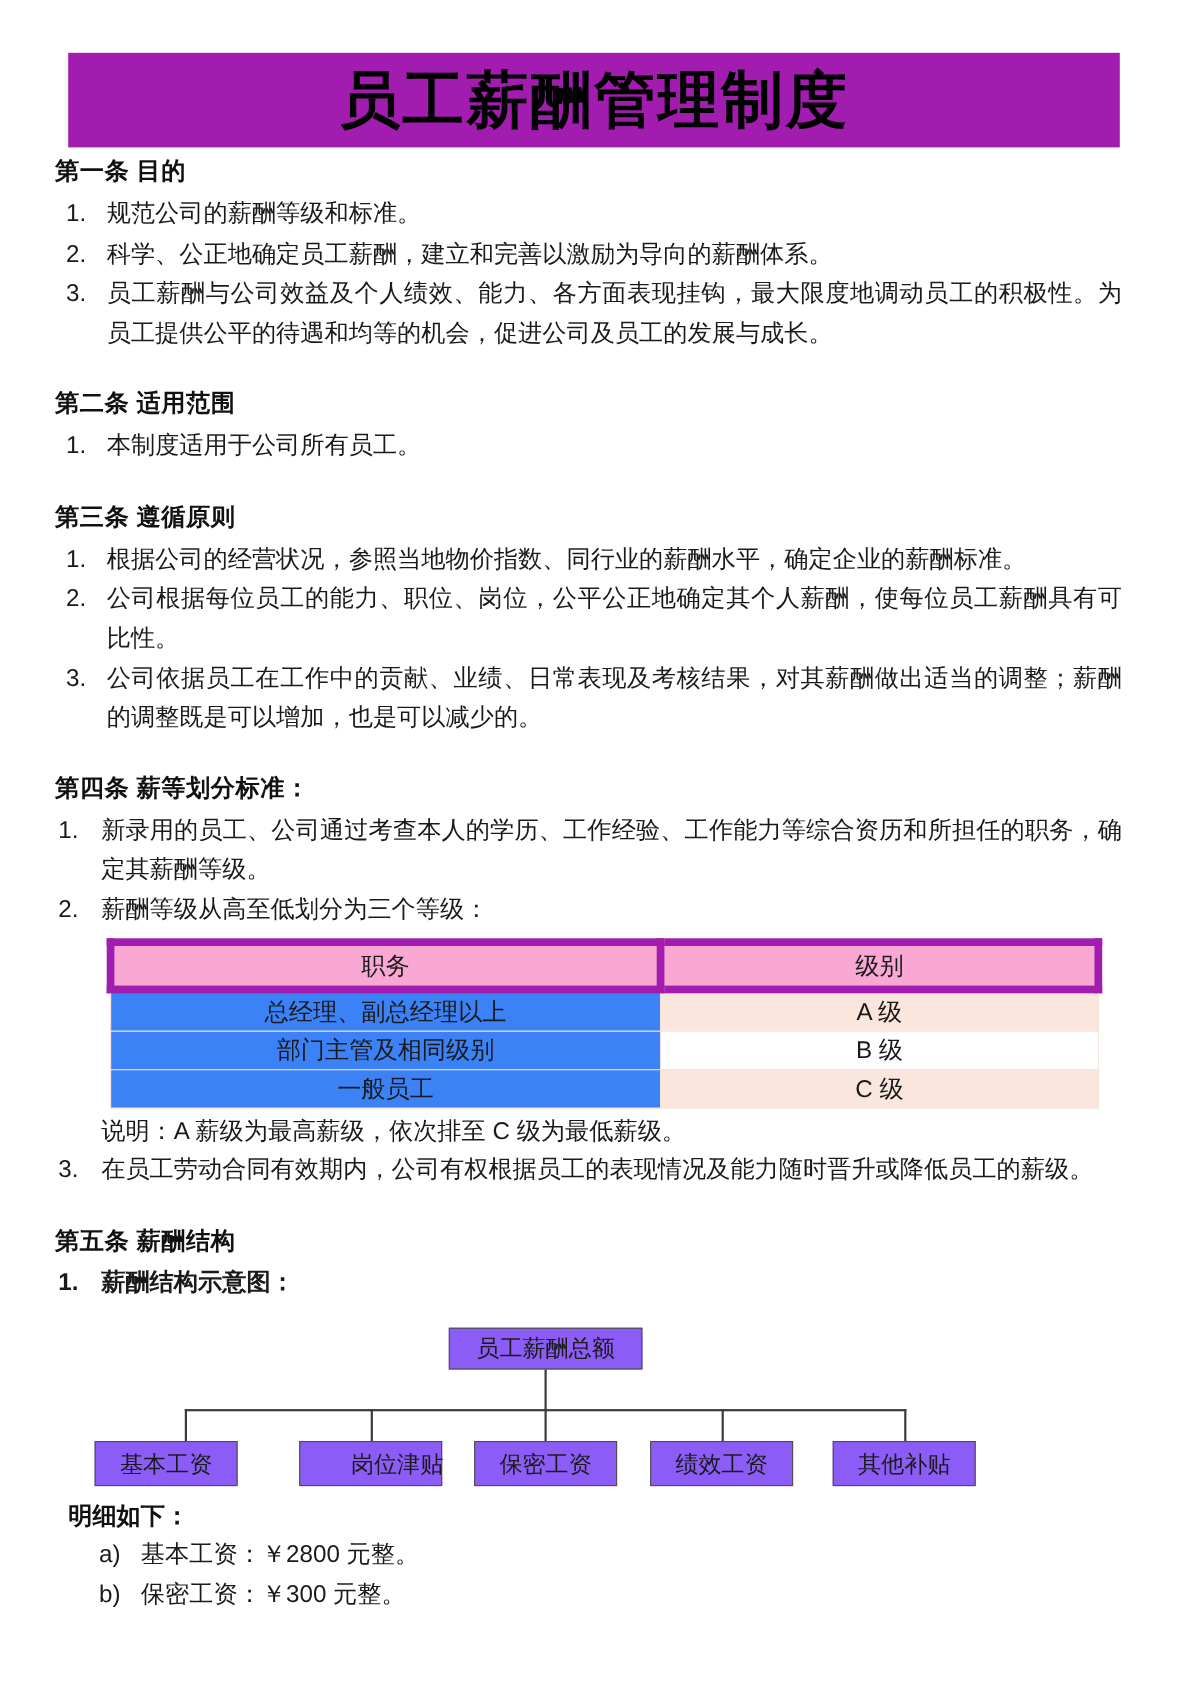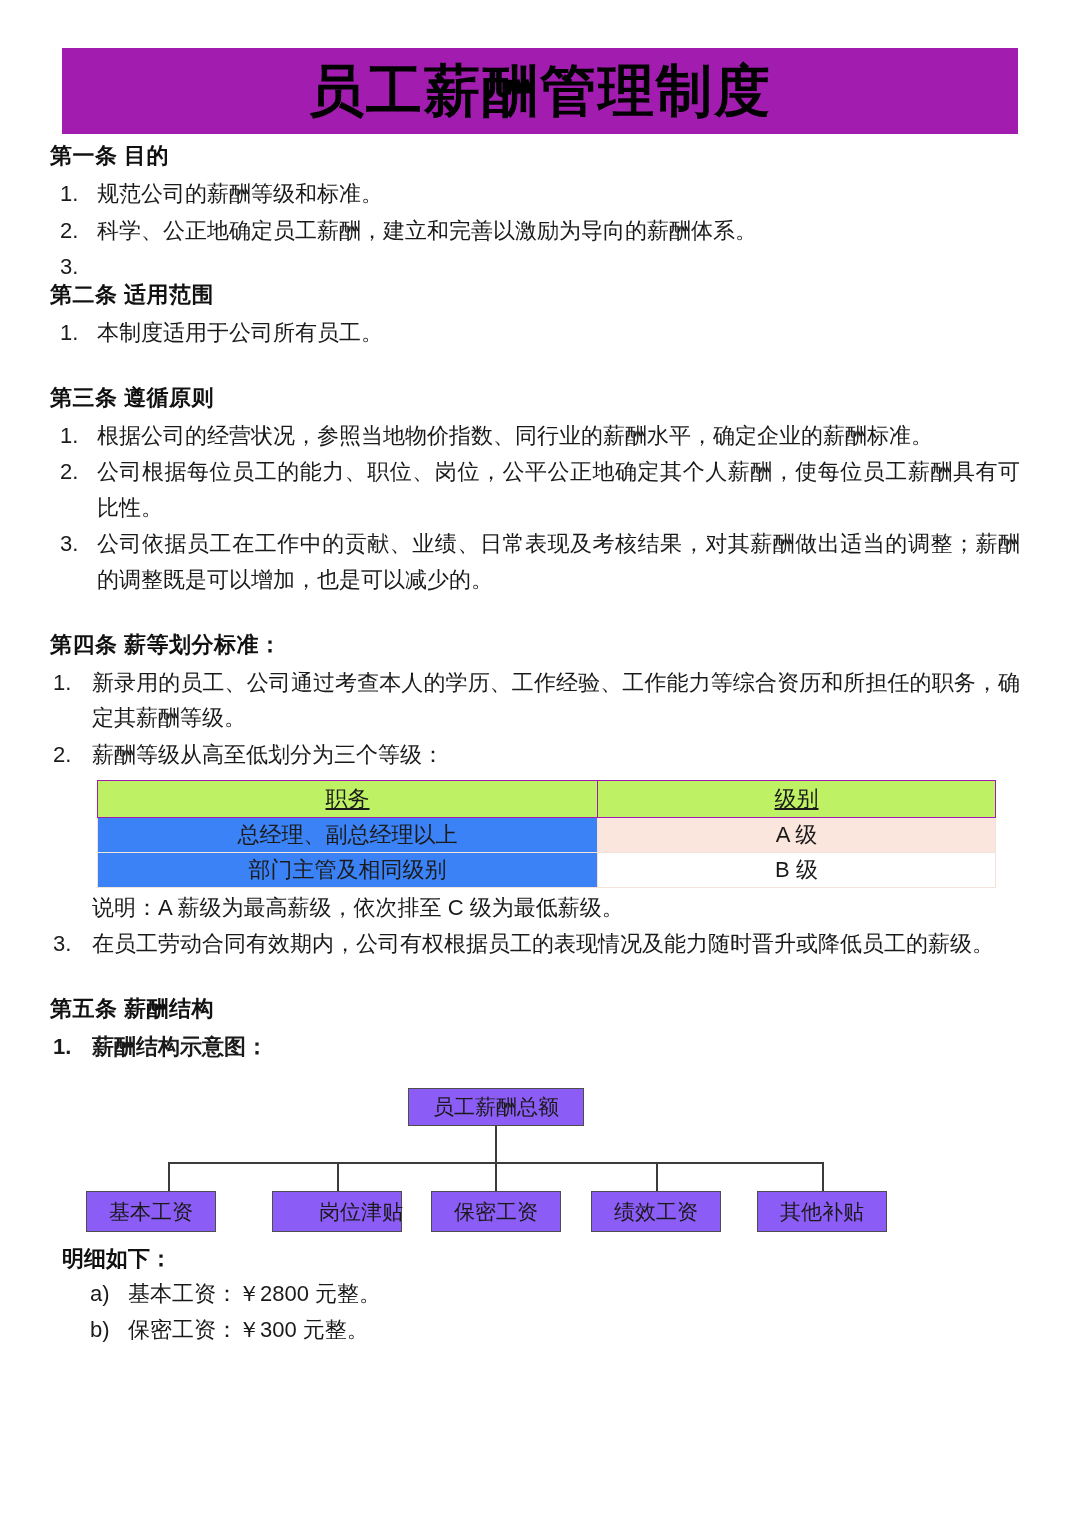--- a/index.html
+++ b/index.html
@@ -120,25 +120,24 @@
     font-size: 22px;
     font-weight: normal;
     text-align: center;
     height: 34px;
     padding: 0;
     line-height: 34px;
     color: #1a1a1a;
     border: 1px solid #f3e2db;
   }
   table.grade-table thead th {
-    background: #bef264;
+    background: #f9a8d4;
     height: 36px;
     line-height: 36px;
-    border: 1px solid #a21caf;
-    text-decoration: underline;
+    border: 7px solid #a21caf;
   }
   table.grade-table col.c1 { width: 500px; }
   table.grade-table col.c2 { width: 398px; }
   td.left-cell { background: #3b82f6; }
   td.tint { background: #fbe6de; }
   td.plain { background: #ffffff; }
 
   
   .chart-area {
     position: relative;
@@ -230,20 +229,21 @@
       <li>
         <span class="marker">1.</span>
         <span>规范公司的薪酬等级和标准。</span>
       </li>
       <li>
         <span class="marker">2.</span>
         <span>科学、公正地确定员工薪酬，建立和完善以激励为导向的薪酬体系。</span>
       </li>
       <li>
         <span class="marker">3.</span>
+        <span>员工薪酬与公司效益及个人绩效、能力、各方面表现挂钩，最大限度地调动员工的积极性。为员工提供公平的待遇和均等的机会，促进公司及员工的发展与成长。</span>
       </li>
     </ol>
 
     <div class="spacer-lg"></div>
 
     <div class="sec-head">第二条 适用范围</div>
     <ol class="num-list">
       <li>
         <span class="marker">1.</span>
         <span>本制度适用于公司所有员工。</span>
@@ -296,20 +296,24 @@
         </thead>
         <tbody>
           <tr>
             <td class="left-cell">总经理、副总经理以上</td>
             <td class="tint">A 级</td>
           </tr>
           <tr>
             <td class="left-cell">部门主管及相同级别</td>
             <td class="plain">B 级</td>
           </tr>
+          <tr>
+            <td class="left-cell">一般员工</td>
+            <td class="tint">C 级</td>
+          </tr>
         </tbody>
       </table>
     </div>
 
     <div class="sub-note">说明：A 薪级为最高薪级，依次排至 C 级为最低薪级。</div>
 
     <ol class="num-list gutter-narrow">
       <li>
         <span class="marker">3.</span>
         <span>在员工劳动合同有效期内，公司有权根据员工的表现情况及能力随时晋升或降低员工的薪级。</span>

